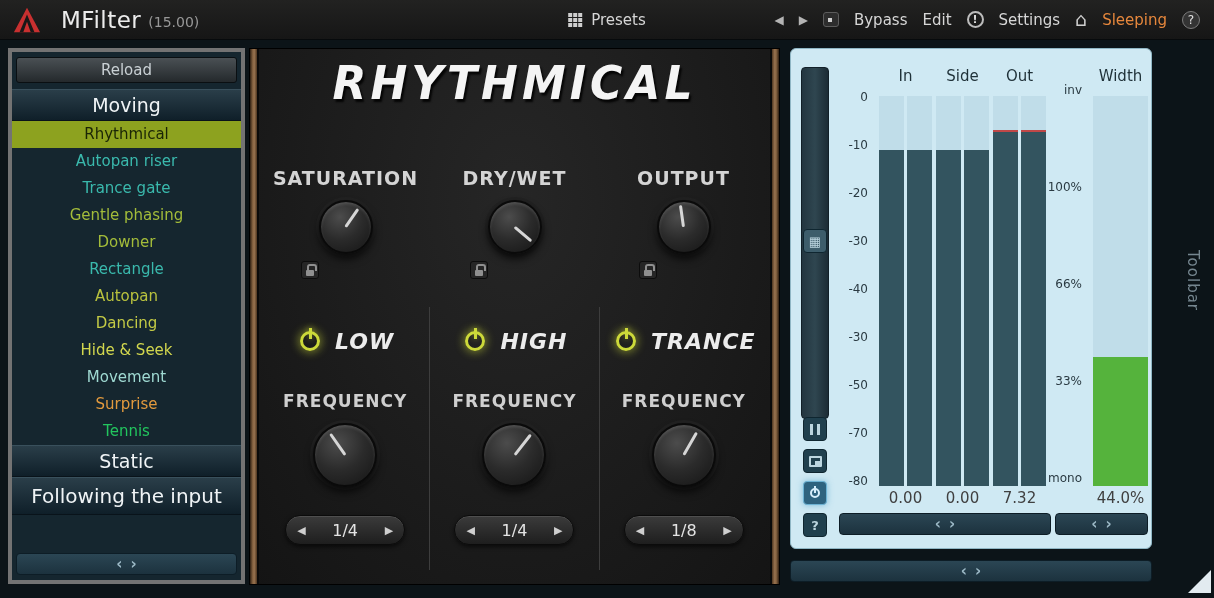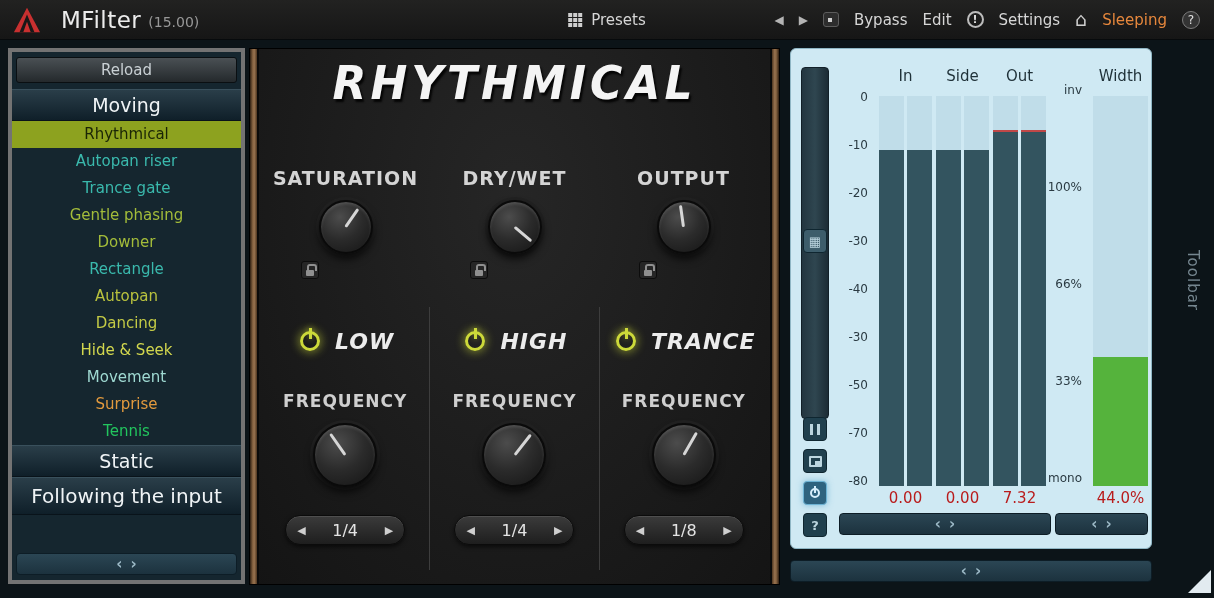--- a/index.html
+++ b/index.html
@@ -167,21 +167,21 @@
   .meter-track { width:25px; height:100%; background:#c0dde9; position:relative; overflow:hidden; }
   .meter-fill { position:absolute; bottom:0; left:0; width:100%; background:var(--meter_bar,#33545f); }
   .clip .meter-fill::before { content:""; position:absolute; top:0; left:0; right:0; height:2px; background:var(--clip,#c04848); }
   .width-scale {
     position:absolute; left:244px; top:34px; width:52px; height:402px;
     display:flex; flex-direction:column; justify-content:space-between; align-items:flex-end;
     font-size:12px; color:#2a3a42; padding-right:5px;
   }
   .width-track { position:absolute; left:302px; top:47px; width:55px; height:390px; background:#c0dde9; overflow:hidden; }
   .width-fill { position:absolute; bottom:0; left:0; width:100%; background:var(--width_bar,#55b33c); }
-  .meter-value { position:absolute; top:440px; font-size:15px; color:#b91c1c; text-align:center; }
+  .meter-value { position:absolute; top:440px; font-size:15px; color:#404040; text-align:center; }
   .mp-scrollbar { position:absolute; top:464px; height:22px; margin:0; }
   .mp-scrollbar.one { left:48px; width:212px; }
   .mp-scrollbar.two { left:264px; width:93px; }
   .outer-scrollbar { position:absolute; top:560px; left:790px; width:362px; height:22px; margin:0; }
   
   .toolbar-strip {
     position:absolute; right:12px; top:250px; writing-mode:vertical-rl;
     color:#75868f; font-size:15px; letter-spacing:1px; cursor:pointer;
   }
   .resize-handle {

